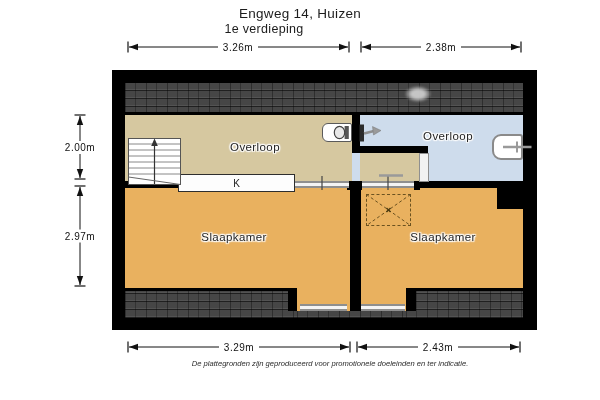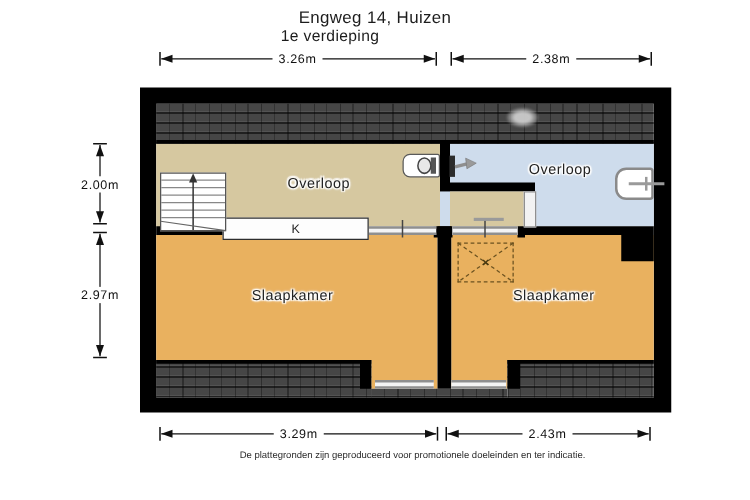--- a/index.html
+++ b/index.html
@@ -35,21 +35,21 @@
   #toilet{background:#fff;border:1.5px solid #5a5a5a;border-radius:6px 2px 2px 6px;box-sizing:border-box;}
   #sink{background:#fff;border:2px solid #8a8a8a;border-radius:9px 3px 3px 9px;box-sizing:border-box;}
   #skylight{border-radius:50%;background:radial-gradient(ellipse at center, rgba(205,205,205,.95) 0 35%, rgba(160,160,160,.55) 60%, rgba(120,120,120,0) 75%);filter:blur(1px);}
   #dashedbox{border:1.3px dashed #6b5220;box-sizing:border-box;}
 
   #svgov{left:0;top:0;width:600px;height:400px;pointer-events:none;}
   .dimtext{font-size:10px;fill:#111;text-anchor:middle;font-family:"Liberation Sans",sans-serif;letter-spacing:.5px;}
   .dim{stroke:#111;stroke-width:1;fill:none;}
   .dimtick{stroke:#111;stroke-width:1.2;}
 
-  #footer{left:60px;top:360px;width:540px;font-size:7.6px;line-height:8.2px;color:#2b2b2b;}
+  #footer{left:60px;top:360px;width:540px;font-size:7.6px;line-height:8.2px;color:#2b2b2b;font-style:italic;}
 </style>
 </head>
 <body>
 
 <div id="stage">
 
   <div id="title" class="abs ctr">Engweg 14, Huizen</div>
   <div id="subtitle" class="abs ctr">1e verdieping</div>
 
   <div id="plan" class="abs">

